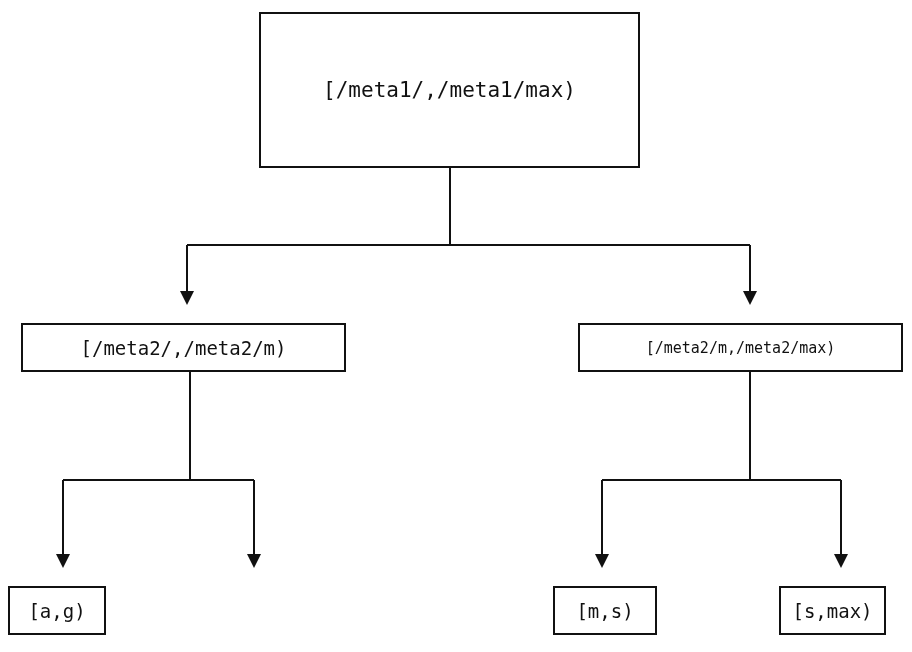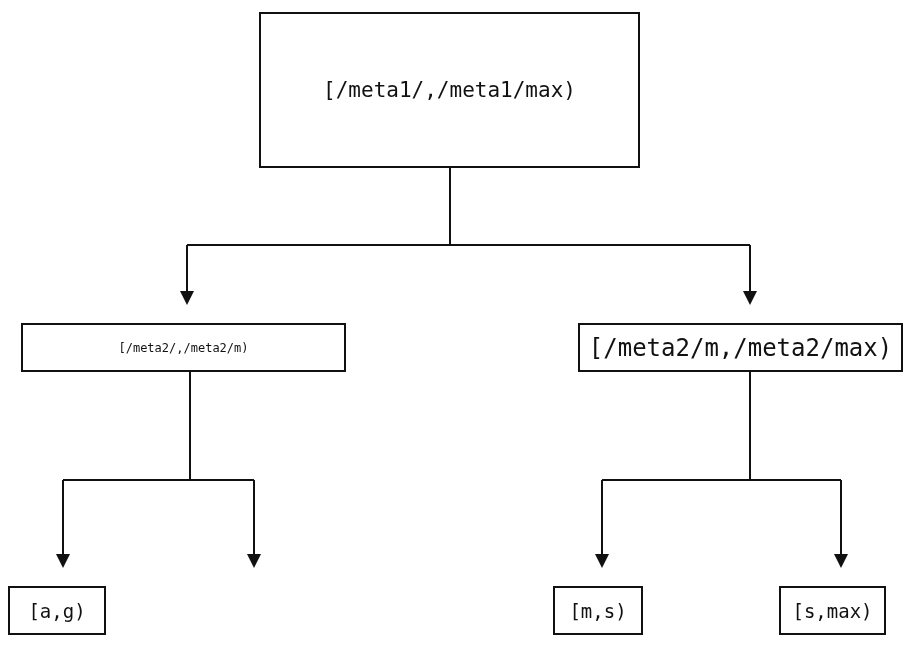--- a/index.html
+++ b/index.html
@@ -35,37 +35,37 @@
     top: 12px;
     width: 381px;
     height: 156px;
     font-size: 21px;
   }
   .node-mid-left {
     left: 21px;
     top: 323px;
     width: 325px;
     height: 49px;
-    font-size: 12px;
+    font-size: 19px;
   }
   .node-mid-right {
     left: 578px;
     top: 323px;
     width: 325px;
     height: 49px;
-    font-size: 24px;
+    font-size: 15px;
   }
   .node-leaf {
     top: 586px;
     height: 49px;
     font-size: 19px;
   }
   .leaf-ag    { left: 8px;   width: 98px; }
   .leaf-gm    { left: 205px; width: 98px; }
-  .leaf-ms    { left: 553px; width: 90px; }
+  .leaf-ms    { left: 553px; width: 104px; }
   .leaf-smax  { left: 779px; width: 107px; }
 
   .edge-svg {
     position: absolute;
     left: 0;
     top: 0;
     width: 912px;
     height: 652px;
     z-index: 1;
     pointer-events: none;

